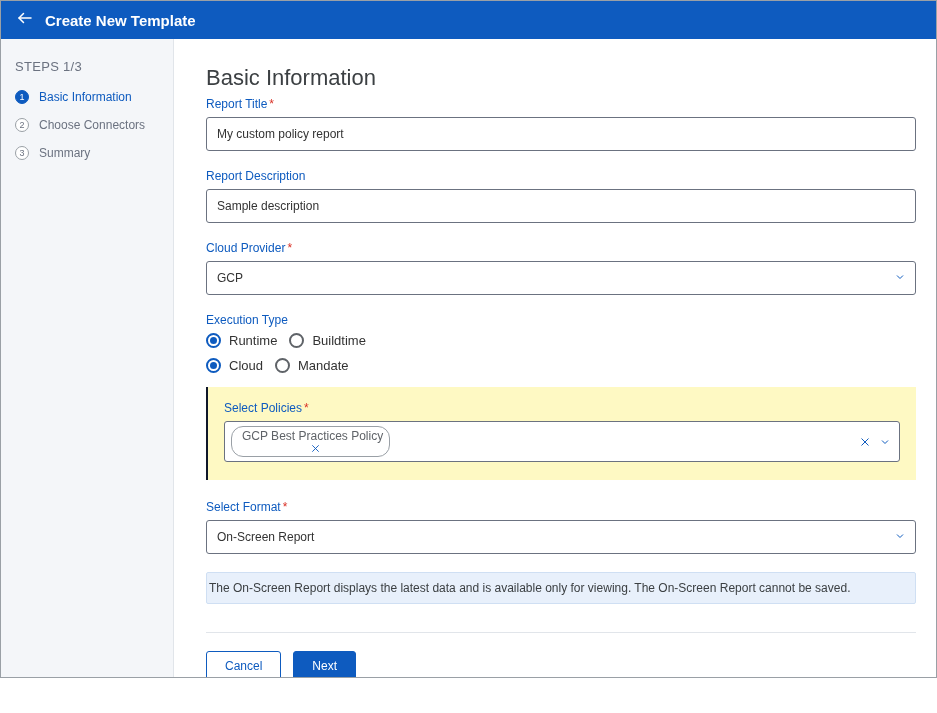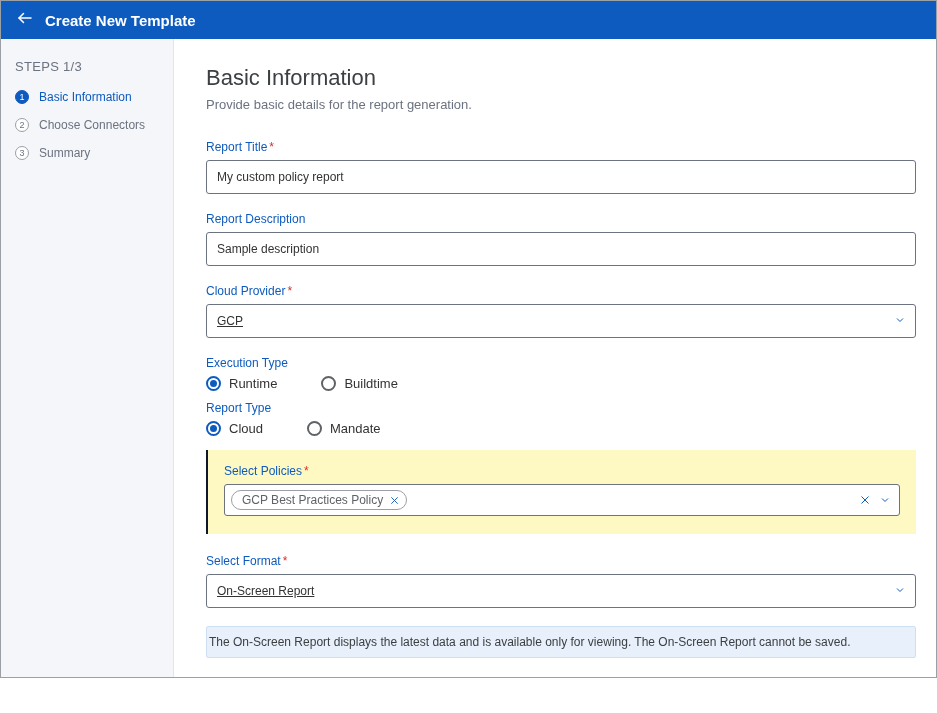--- a/index.html
+++ b/index.html
@@ -110,32 +110,32 @@
     width: 100%;
     height: 34px;
     border: 1px solid #6b7280;
     border-radius: 3px;
     padding: 0 10px;
     font-size: 12px;
     color: #333;
     background: #fff;
   }
   .select-wrap { position: relative; }
-  .select-input { padding-right: 30px; cursor: pointer; text-decoration: underline; }
+  .select-input { padding-right: 30px; cursor: pointer; }
   .chevron {
     position: absolute;
     right: 10px; top: 50%;
     transform: translateY(-50%);
     pointer-events: none;
   }
   .chevron svg { stroke: #0e5bbf; }
 
   .radio-row {
     display: flex;
-    gap: 44px;
+    gap: 12px;
     margin-top: 6px;
     margin-bottom: 8px;
   }
   .radio-opt {
     display: flex;
     align-items: center;
     font-size: 13px;
     color: #333;
     cursor: pointer;
   }
@@ -173,20 +173,21 @@
     align-items:center;
   }
   .chip {
     border: 1px solid #9aa0a6;
     border-radius: 12px;
     padding: 2px 6px 2px 10px;
     font-size: 12px;
     color: #5f6368;
     display:flex; align-items:center;
     background:#fff;
+    flex-direction:column;
   }
   .chip .x {
     margin-left: 6px;
     cursor:pointer;
     display:flex;
   }
   .chip .x svg { stroke:#0e5bbf; }
   .chip-input .actions {
     position:absolute; right:8px; top:50%; transform:translateY(-50%);
     display:flex; gap:8px;
@@ -262,21 +263,20 @@
         <span>Choose Connectors</span>
       </div>
       <div class="step-item">
         <span class="step-num">3</span>
         <span>Summary</span>
       </div>
     </div>
 
     <div class="main">
       <h2 class="page-title">Basic Information</h2>
-      <p class="page-subtitle">Provide basic details for the report generation.</p>
 
       <div class="field">
         <label class="field-label">
           <span>Report Title</span><span class="required">*</span>
         </label>
         <input type="text" class="text-input" value="My custom policy report" style="">
       </div>
 
       <div class="field">
         <label class="field-label">Report Description</label>
@@ -307,21 +307,20 @@
             <span>Runtime</span>
           </div>
           <div class="radio-opt">
             <span class="radio-circle"></span>
             <span>Buildtime</span>
           </div>
         </div>
       </div>
 
       <div class="field" style="margin-bottom:14px">
-        <label class="field-label">Report Type</label>
         <div class="radio-row">
           <div class="radio-opt selected">
             <span class="radio-circle">
                 <span class="radio-dot"></span>
               </span>
             <span>Cloud</span>
           </div>
           <div class="radio-opt">
             <span class="radio-circle"></span>
             <span>Mandate</span>

